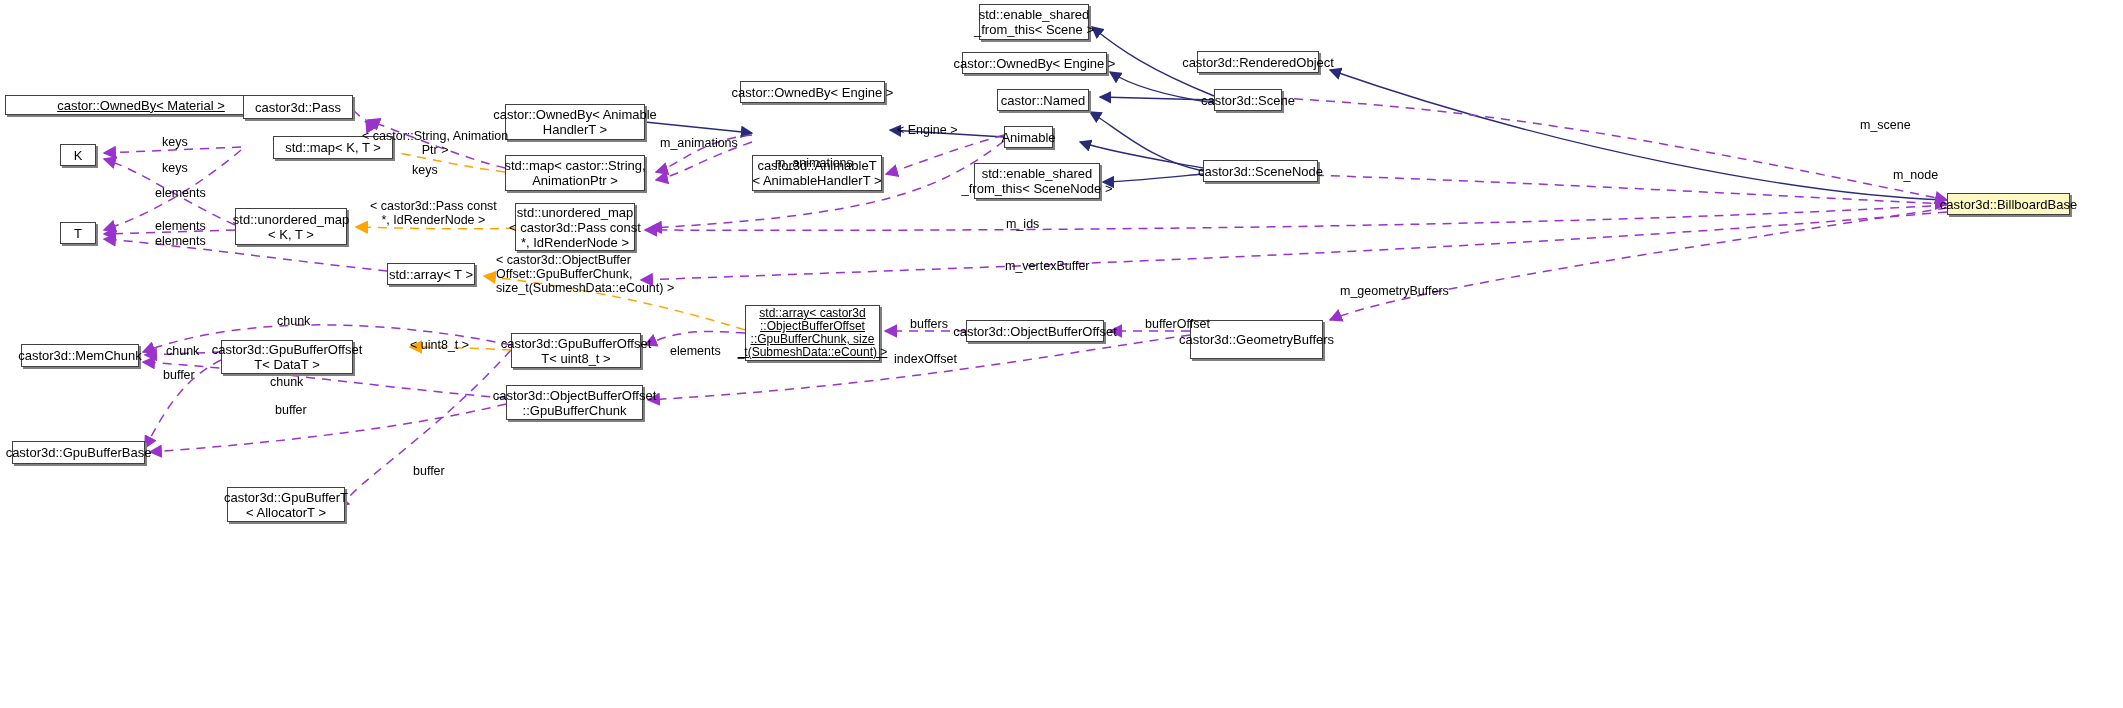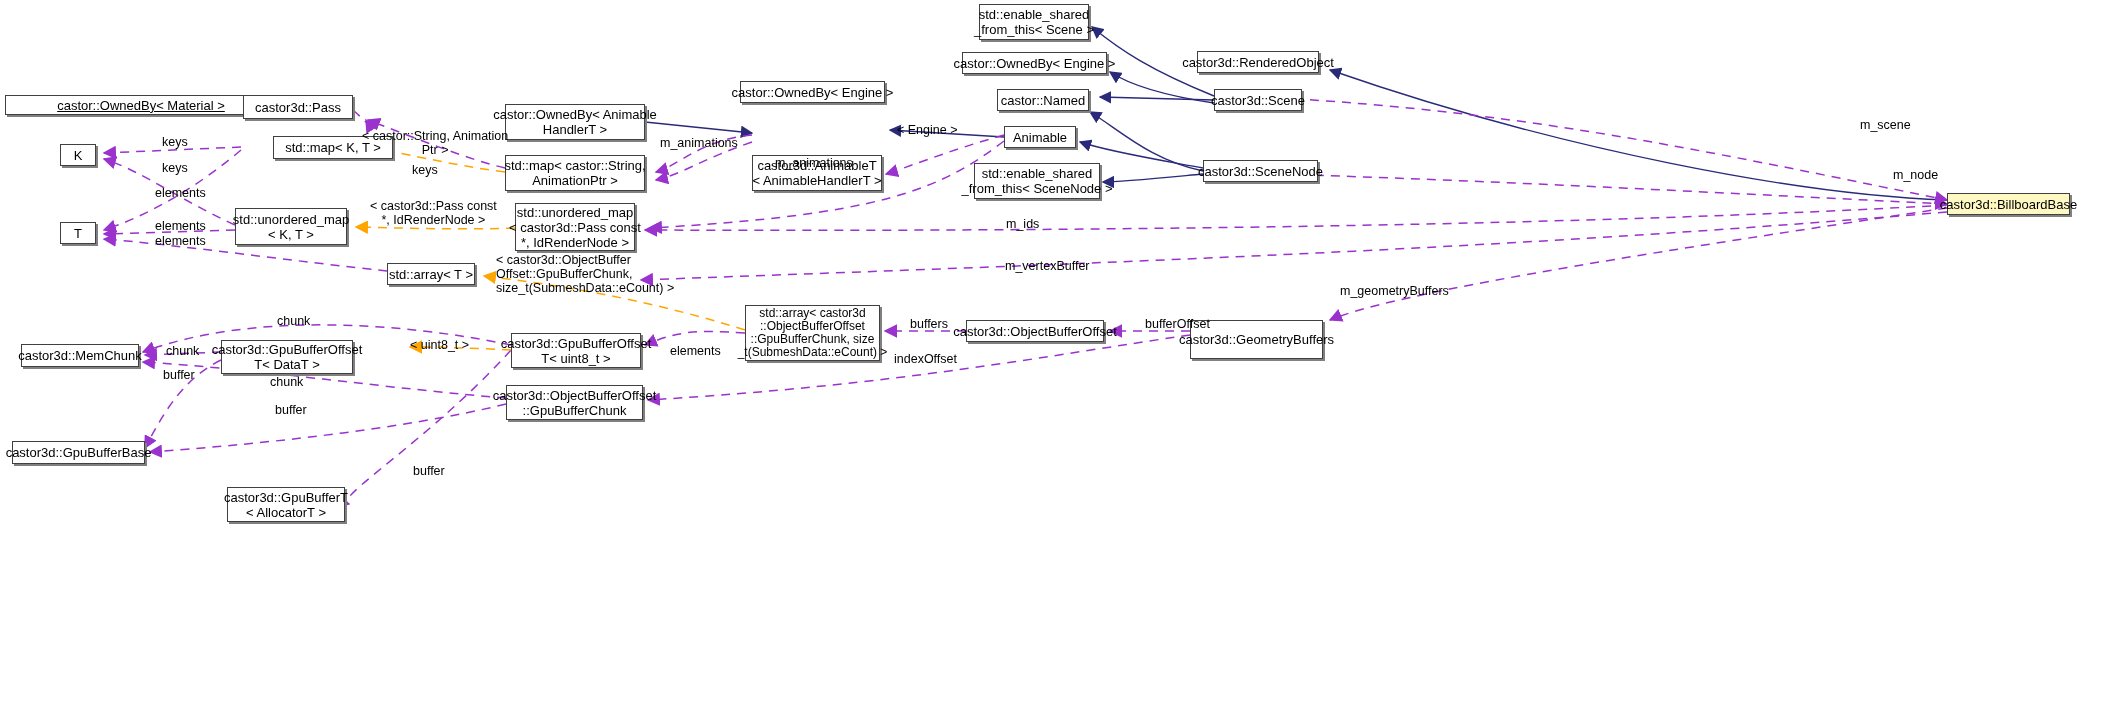--- a/index.html
+++ b/index.html
@@ -95,43 +95,43 @@
     <div class="node" style="left:505px;top:104px;width:140px;height:36px;">castor::OwnedBy&lt; Animable
 HandlerT &gt;</div>
     <div class="node" style="left:505px;top:155px;width:140px;height:36px;">std::map&lt; castor::String,
 AnimationPtr &gt;</div>
     <div class="node" style="left:515px;top:203px;width:120px;height:48px;">std::unordered_map
 &lt; castor3d::Pass const
 *, IdRenderNode &gt;</div>
     <div class="node" style="left:740px;top:81px;width:145px;height:22px;">castor::OwnedBy&lt; Engine &gt;</div>
     <div class="node" style="left:752px;top:119px;width:130px;height:36px;margin-top:36px;">castor3d::AnimableT
 &lt; AnimableHandlerT &gt;</div>
-    <div class="node" style="left:745px;top:305px;width:135px;height:56px;font-size:12px;line-height:13px;">std::array&lt; castor3d
+    <div class="node" style="left:745px;top:305px;width:135px;height:56px;font-size:12px;line-height:13px;text-decoration:underline;">std::array&lt; castor3d
 ::ObjectBufferOffset
 ::GpuBufferChunk, size
 _t(SubmeshData::eCount) &gt;</div>
     <div class="node" style="left:511px;top:333px;width:130px;height:35px;">castor3d::GpuBufferOffset
 T&lt; uint8_t &gt;</div>
     <div class="node" style="left:506px;top:385px;width:137px;height:35px;">castor3d::ObjectBufferOffset
 ::GpuBufferChunk</div>
     <div class="node" style="left:21px;top:344px;width:118px;height:23px;">castor3d::MemChunk</div>
     <div class="node" style="left:221px;top:340px;width:132px;height:34px;">castor3d::GpuBufferOffset
 T&lt; DataT &gt;</div>
     <div class="node" style="left:12px;top:441px;width:133px;height:23px;">castor3d::GpuBufferBase</div>
     <div class="node" style="left:227px;top:487px;width:118px;height:35px;">castor3d::GpuBufferT
 &lt; AllocatorT &gt;</div>
     <div class="node" style="left:979px;top:4px;width:110px;height:36px;">std::enable_shared
 _from_this&lt; Scene &gt;</div>
     <div class="node" style="left:962px;top:52px;width:145px;height:22px;">castor::OwnedBy&lt; Engine &gt;</div>
     <div class="node" style="left:997px;top:89px;width:92px;height:22px;">castor::Named</div>
-    <div class="node" style="left:1004px;top:126px;width:72px;height:22px;">Animable</div>
+    <div class="node" style="left:1004px;top:126px;width:49px;height:22px;">Animable</div>
     <div class="node" style="left:974px;top:163px;width:126px;height:36px;">std::enable_shared
 _from_this&lt; SceneNode &gt;</div>
     <div class="node" style="left:1197px;top:51px;width:122px;height:22px;">castor3d::RenderedObject</div>
-    <div class="node" style="left:1214px;top:89px;width:88px;height:22px;">castor3d::Scene</div>
+    <div class="node" style="left:1214px;top:89px;width:68px;height:22px;">castor3d::Scene</div>
     <div class="node" style="left:1203px;top:160px;width:115px;height:22px;">castor3d::SceneNode</div>
     <div class="node" style="left:966px;top:320px;width:138px;height:22px;">castor3d::ObjectBufferOffset</div>
     <div class="node" style="left:1190px;top:320px;width:133px;height:39px;">castor3d::GeometryBuffers</div>
     <div class="node hl" style="left:1947px;top:193px;width:123px;height:22px;">castor3d::BillboardBase</div>
   </div>
 
   <div>
     <div class="elabel" style="left:162px;top:135px;">keys</div>
     <div class="elabel" style="left:162px;top:161px;">keys</div>
     <div class="elabel" style="left:155px;top:186px;">elements</div>

